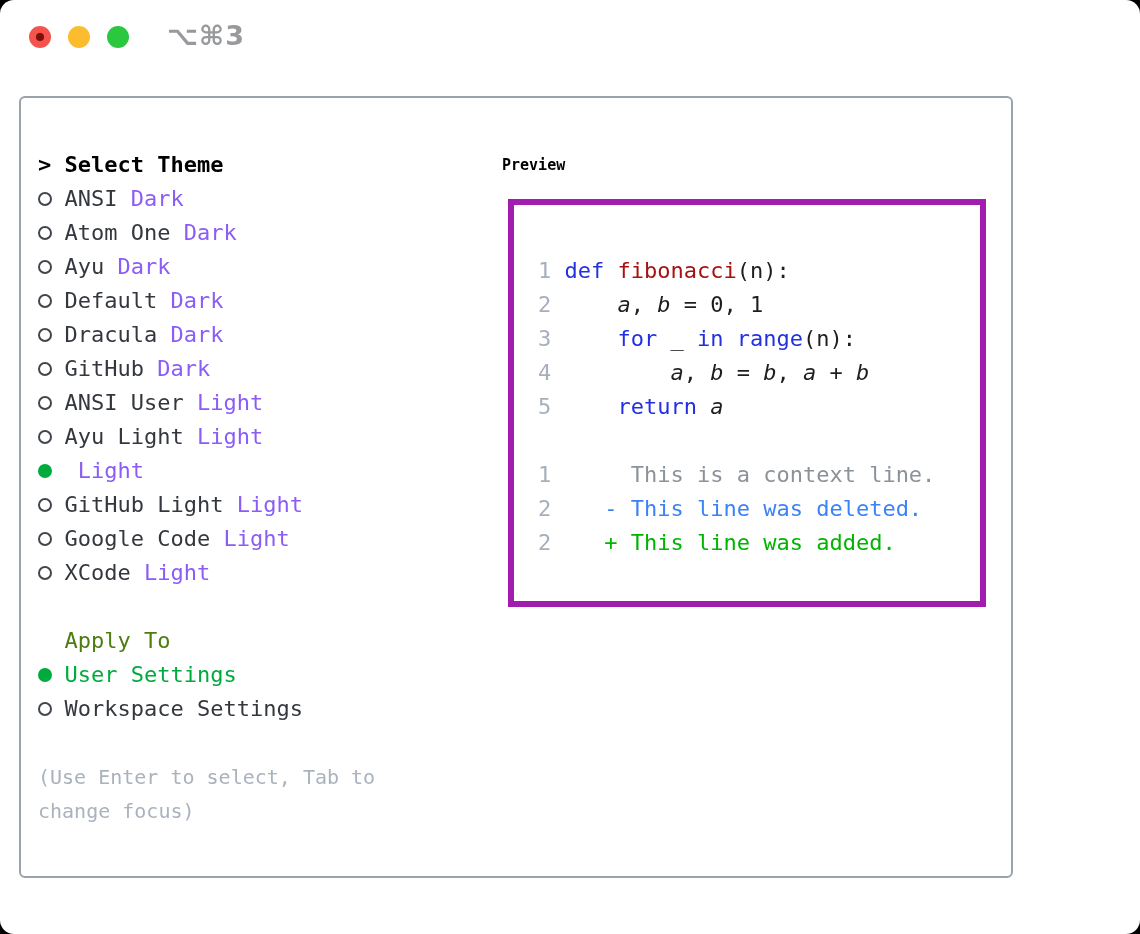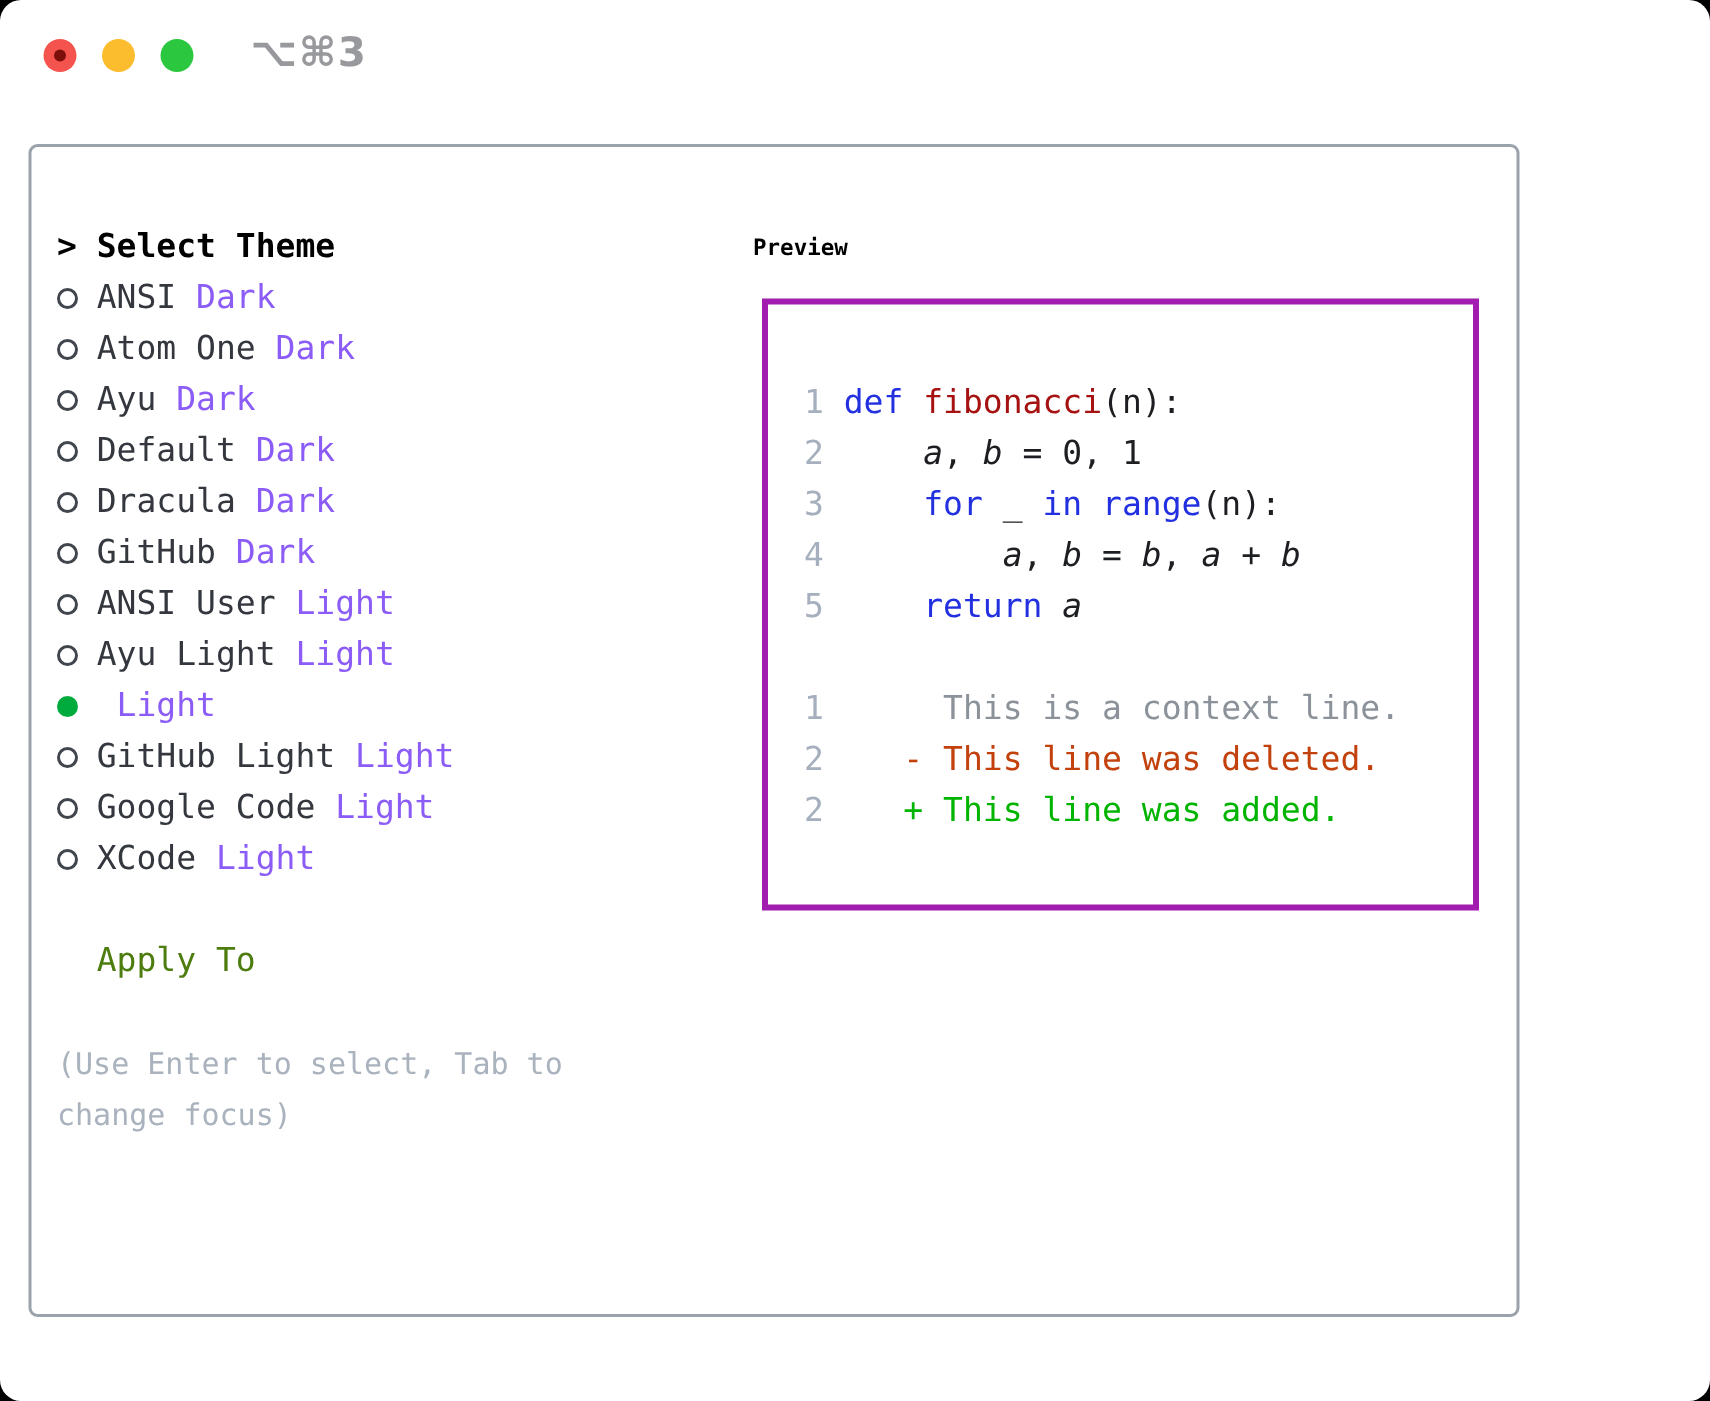--- a/index.html
+++ b/index.html
@@ -32,30 +32,30 @@
   .name{color:#34383e;text-align:right;}
   .name.sel{color:#00ab3d;}
   .variant{color:#8b5cf6;}
   .spacer{height:34px;}
   .hint{white-space:pre;color:#a9b2bd;font-size:20px;line-height:34px;}
 
   
   .preview-title{position:absolute;left:481px;top:50px;height:34px;display:flex;align-items:center;
                  font-weight:700;font-size:15px;color:#000;}
   .preview-box{position:absolute;left:487px;top:101px;width:478px;height:408px;box-sizing:border-box;
-               border:4px solid #a21caf;background:#fff;overflow:hidden;}
+               border:6px solid #a21caf;background:#fff;overflow:hidden;}
   .preview-box pre{margin:0;padding:49px 0 0 24px;font-family:"DejaVu Sans Mono",monospace;
                    font-size:22px;line-height:34px;color:#1d1e21;white-space:pre;}
   .pline{height:34px;}
   .ln{color:#a6afbd;}
   .kw{color:#2230e0;}
   .fn{color:#a61111;}
   .var{font-style:italic;}
   .ctx{color:#8b929a;}
-  .del{color:#c2410c;text-align:center;}
+  .del{color:#3b82f6;text-align:center;}
   .add{color:#00b400;text-align:center;}
 </style>
 </head>
 <body>
 
 <div class="window">
   <div class="titlebar">
     <span class="tl-dot tl-close" style="background: rgb(244, 84, 77);">
         <span class="inner"></span>
       </span>
@@ -80,20 +80,24 @@
           <div class="row"><span class="gutter"><i class="dot"></i></span><span class="name">Ayu Light</span><span class="variant"> Light</span></div>
           <div class="row"><span class="gutter"><i class="dot sel"></i></span><span class="variant"> Light</span></div>
           <div class="row"><span class="gutter"><i class="dot"></i></span><span class="name">GitHub Light</span><span class="variant"> Light</span></div>
           <div class="row"><span class="gutter"><i class="dot"></i></span><span class="name">Google Code</span><span class="variant"> Light</span></div>
           <div class="row"><span class="gutter"><i class="dot"></i></span><span class="name">XCode</span><span class="variant"> Light</span></div>
         </div>
       <div class="spacer"></div>
       <div class="row">
         <span class="gutter"></span><span class="section">Apply To</span>
       </div>
+      <div id="apply-list">
+          <div class="row"><span class="gutter"><i class="dot sel"></i></span><span class="name sel">User Settings</span></div>
+          <div class="row"><span class="gutter"><i class="dot"></i></span><span class="name">Workspace Settings</span></div>
+        </div>
       <div class="spacer"></div>
       <div class="hint">(Use Enter to select, Tab to
 change focus)</div>
     </div>
 
     <div class="preview-title">Preview</div>
     <div class="preview-box">
       <pre id="preview-pre"><div class="pline"><span class="ln">1 </span><span class="kw">def</span><span> </span><span class="fn">fibonacci</span><span>(n):</span></div><div class="pline"><span class="ln">2 </span><span>    </span><span class="var">a</span><span>, </span><span class="var">b</span><span> = 0, 1</span></div><div class="pline"><span class="ln">3 </span><span>    </span><span class="kw">for</span><span> _ </span><span class="kw">in</span><span> </span><span class="kw">range</span><span>(n):</span></div><div class="pline"><span class="ln">4 </span><span>        </span><span class="var">a</span><span>, </span><span class="var">b</span><span> = </span><span class="var">b</span><span>, </span><span class="var">a</span><span> + </span><span class="var">b</span></div><div class="pline"><span class="ln">5 </span><span>    </span><span class="kw">return</span><span> </span><span class="var">a</span></div><div class="pline"><span class="ln"></span></div><div class="pline"><span class="ln">1 </span><span class="ctx">     This is a context line.</span></div><div class="pline"><span class="ln">2 </span><span class="del">   - This line was deleted.</span></div><div class="pline"><span class="ln">2 </span><span class="add">   + This line was added.</span></div></pre>
     </div>
   </div>

